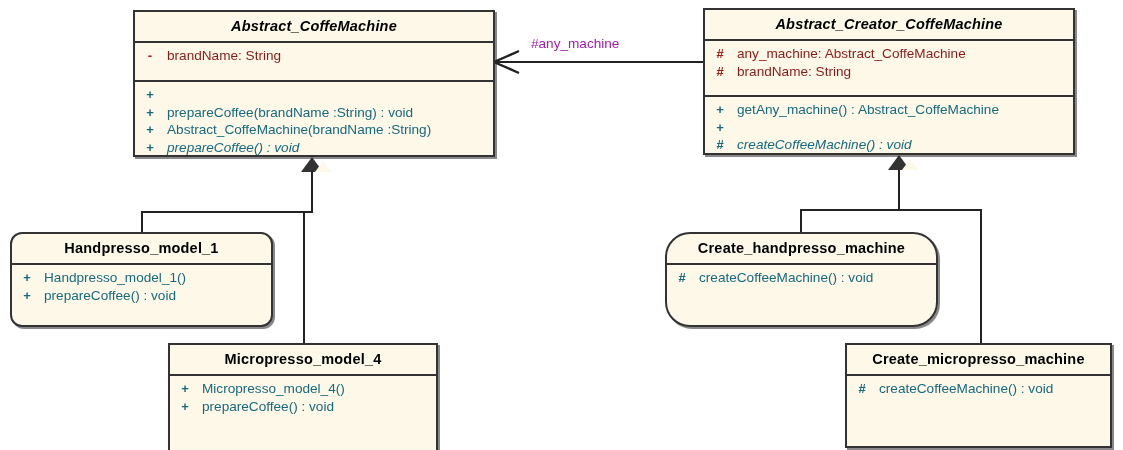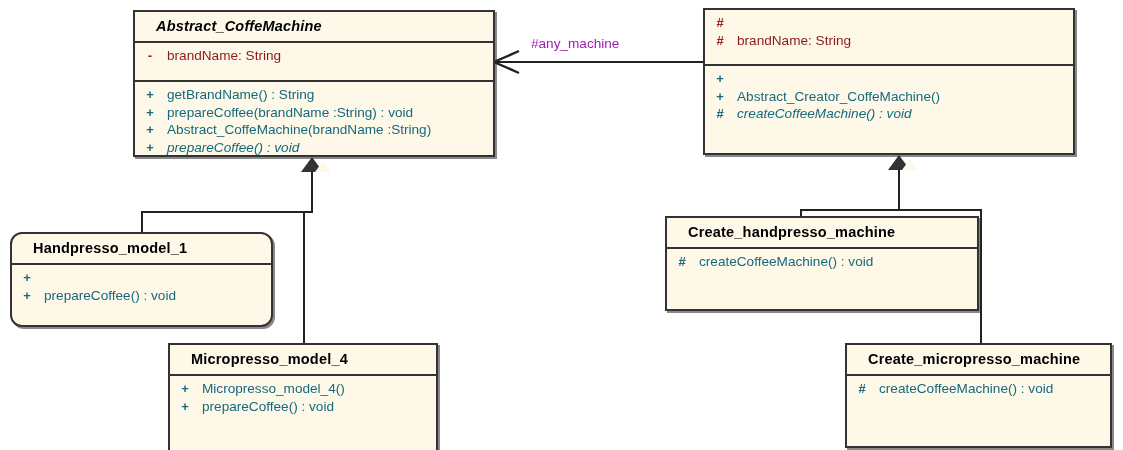--- a/index.html
+++ b/index.html
@@ -4,22 +4,22 @@
 <title>UML Class Diagram</title>
 <style>
   html,body{margin:0;padding:0;background:#ffffff;}
   body{width:1123px;height:450px;overflow:hidden;
        font-family:"Liberation Sans","DejaVu Sans",sans-serif;}
   #canvas{position:relative;width:1123px;height:450px;background:#fff;}
 
   
   .uml-class{position:absolute;background:#FDF8E7;border:2px solid #333333;
              box-sizing:border-box;box-shadow:2px 2px 0 rgba(40,40,40,.55);}
-  .uml-title{text-align:left;font-weight:bold;color:#000;
-             font-size:14.5px;padding:6px 21px 7px;letter-spacing:.2px;
+  .uml-title{text-align:center;font-weight:bold;color:#000;
+             font-size:14.5px;padding:6px 8px 7px;letter-spacing:.2px;
              border-bottom:2px solid #333333;white-space:nowrap;}
   .uml-title.abstract{font-style:italic;}
   .compartment{padding:4px 2px 4px 0;}
   .compartment.attrs{border-bottom:2px solid #333333;}
   .member{display:flex;align-items:baseline;white-space:nowrap;
           font-size:13.6px;line-height:17.5px;}
   .vis{width:30px;flex:0 0 30px;text-align:center;font-weight:bold;font-size:13px;}
   .mtext{padding-left:2px;}
   .attrs .member{color:#8B1A1A;}
   .attrs .vis{color:#A02020;}
@@ -71,67 +71,69 @@
     <div class="uml-title abstract">Abstract_CoffeMachine</div>
     <div class="compartment attrs" style="height:29px;">
       <div class="member">
         <span class="vis">-</span>
         <span class="mtext">brandName:  String</span>
       </div>
     </div>
     <div class="compartment ops">
       <div class="member">
         <span class="vis">+</span>
-        <span class="mtext">getBrandName() : String</span>
       </div>
       <div class="member">
         <span class="vis">+</span>
         <span class="mtext">prepareCoffee(brandName :String) : void</span>
       </div>
       <div class="member">
         <span class="vis">+</span>
         <span class="mtext">Abstract_CoffeMachine(brandName :String)</span>
       </div>
       <div class="member italic">
         <span class="vis">+</span>
         <span class="mtext">prepareCoffee() : void</span>
       </div>
     </div>
   </div>
 
   <div class="uml-class" style="left:703px;top:8px;width:372px;height:147px;">
+    <div class="uml-title abstract">Abstract_Creator_CoffeMachine</div>
     <div class="compartment attrs" style="height:46px;">
       <div class="member">
         <span class="vis">#</span>
+        <span class="mtext">any_machine:  Abstract_CoffeMachine</span>
       </div>
       <div class="member">
         <span class="vis">#</span>
         <span class="mtext">brandName:  String</span>
       </div>
     </div>
     <div class="compartment ops">
       <div class="member">
         <span class="vis">+</span>
+        <span class="mtext">getAny_machine() : Abstract_CoffeMachine</span>
       </div>
       <div class="member">
         <span class="vis">+</span>
-        <span class="mtext">Abstract_Creator_CoffeMachine()</span>
       </div>
       <div class="member italic">
         <span class="vis">#</span>
         <span class="mtext">createCoffeeMachine() : void</span>
       </div>
     </div>
   </div>
 
   <div class="uml-class" style="left:10px;top:232px;width:263px;height:95px;border-radius:12px;">
     <div class="uml-title">Handpresso_model_1</div>
     <div class="compartment ops">
       <div class="member">
         <span class="vis">+</span>
+        <span class="mtext">Handpresso_model_1()</span>
       </div>
       <div class="member">
         <span class="vis">+</span>
         <span class="mtext">prepareCoffee() : void</span>
       </div>
     </div>
   </div>
 
   <div class="uml-class" style="left:168px;top:343px;width:270px;height:120px;">
     <div class="uml-title">Micropresso_model_4</div>
@@ -140,21 +142,21 @@
         <span class="vis">+</span>
         <span class="mtext">Micropresso_model_4()</span>
       </div>
       <div class="member">
         <span class="vis">+</span>
         <span class="mtext">prepareCoffee() : void</span>
       </div>
     </div>
   </div>
 
-  <div class="uml-class" style="left:665px;top:216px;width:314px;height:95px;">
+  <div class="uml-class" style="left:665px;top:232px;width:273px;height:95px;border-radius:25px;">
     <div class="uml-title">Create_handpresso_machine</div>
     <div class="compartment ops">
       <div class="member">
         <span class="vis">#</span>
         <span class="mtext">createCoffeeMachine() : void</span>
       </div>
     </div>
   </div>
 
   <div class="uml-class" style="left:845px;top:343px;width:267px;height:105px;">

